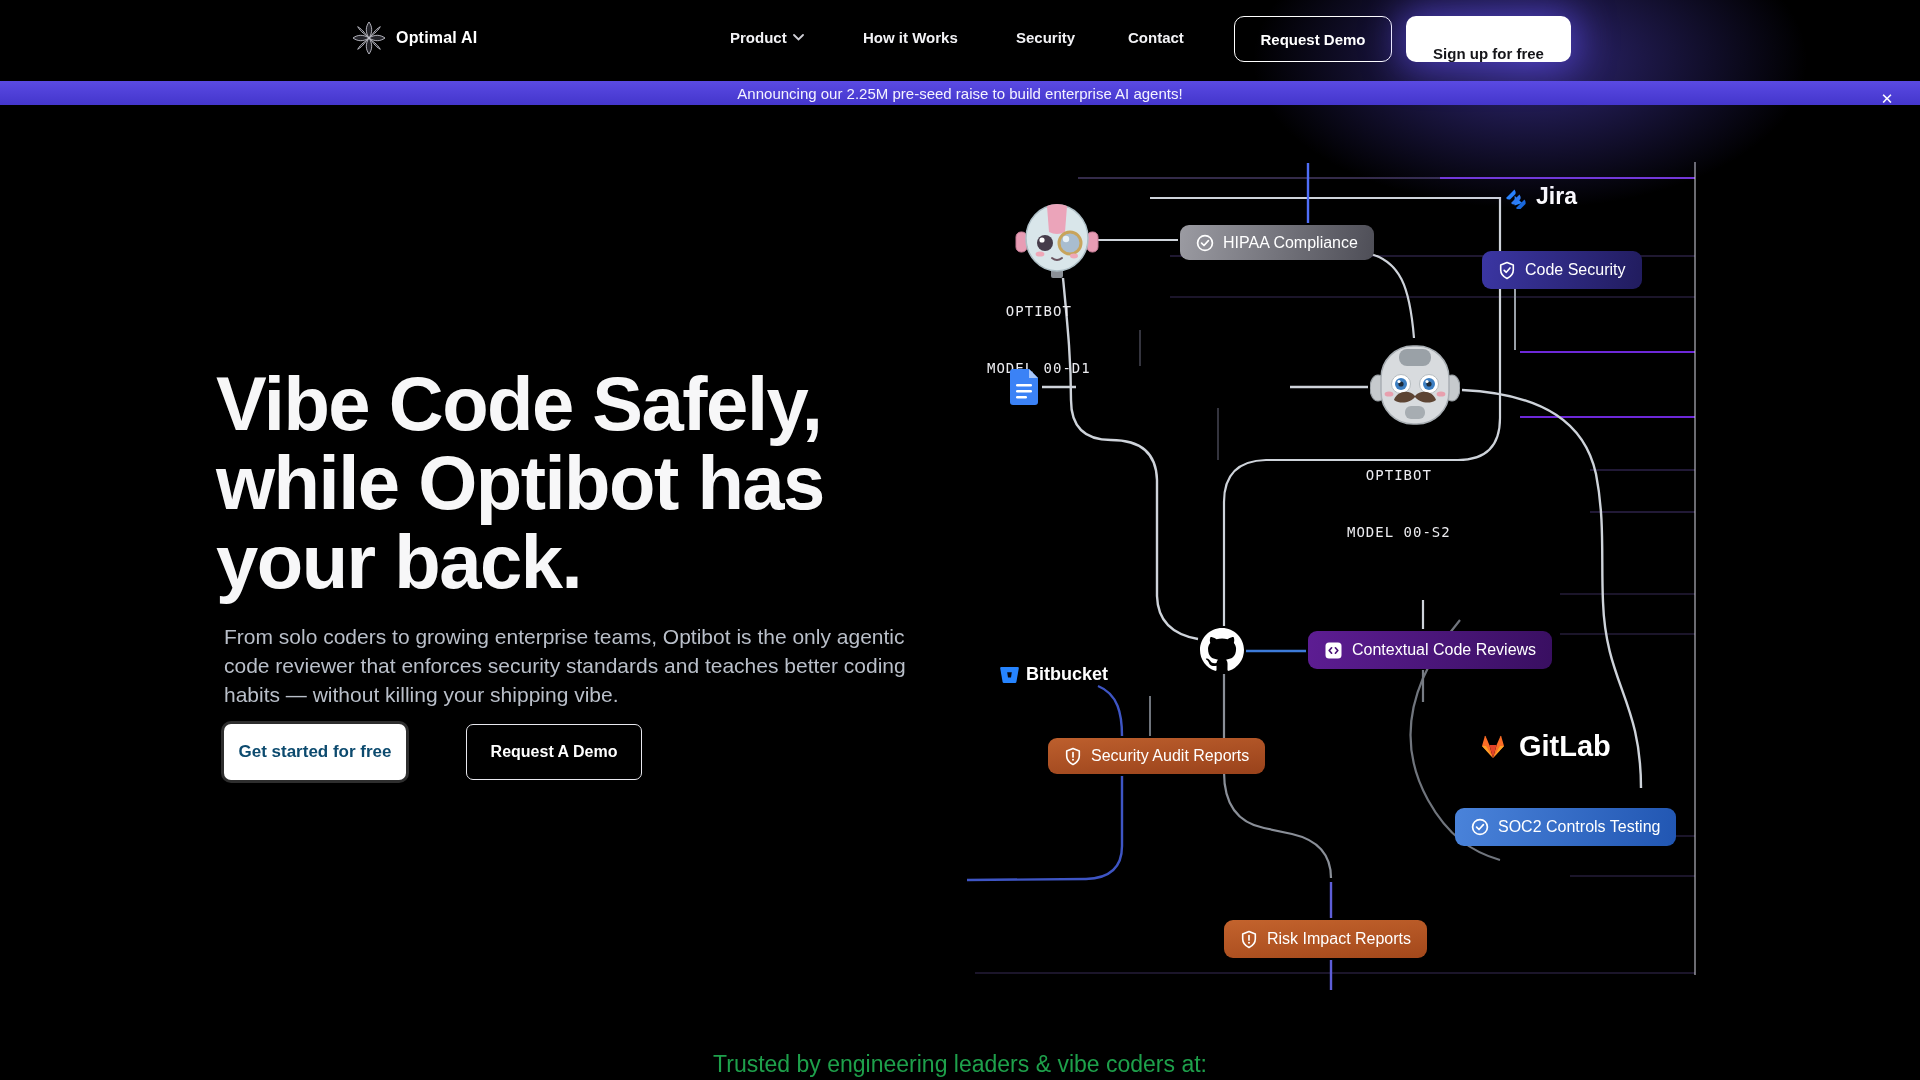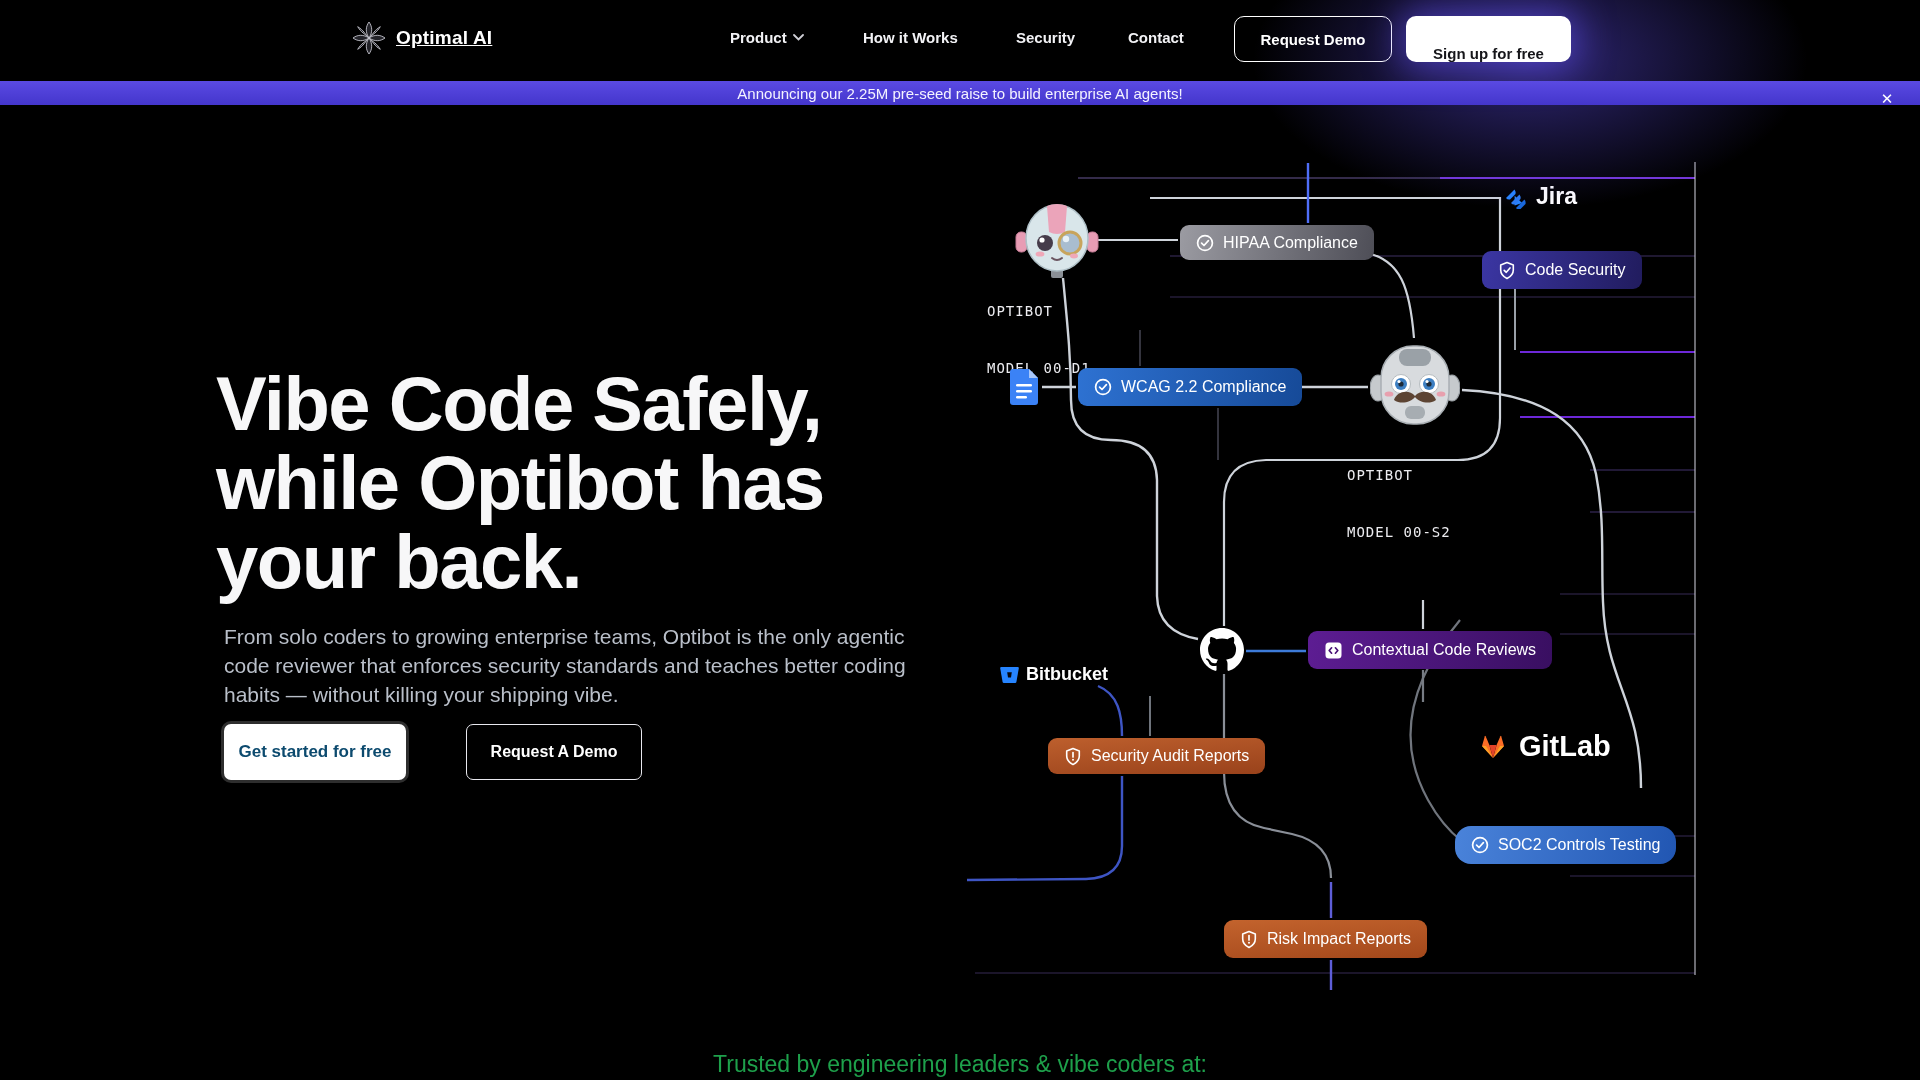--- a/index.html
+++ b/index.html
@@ -8,21 +8,21 @@
   .stage { position:absolute; inset:0; width:1920px; height:1080px; }
 
   
   .glow-tr { position:absolute; left:1250px; top:-90px; width:560px; height:300px;
              background:radial-gradient(ellipse at center, rgba(95,78,235,.50), rgba(95,78,235,0) 70%);
              pointer-events:none; z-index:3; }
 
   
   .header { position:absolute; top:0; left:0; width:1920px; height:81px; z-index:4; }
   .logo { position:absolute; left:352px; top:21px; display:flex; align-items:center; gap:10px; cursor:pointer; }
-  .logo-text { font-size:19px; font-weight:700; letter-spacing:.2px;text-decoration:underline; }
+  .logo-text { font-size:16px; font-weight:700; letter-spacing:.2px; }
   .nav-item { position:absolute; top:29px; font-size:15px; font-weight:700; color:#f2f2f5; cursor:pointer; display:flex; align-items:center; gap:6px; }
   .nav-product { left:730px; }
   .nav-how { left:863px; }
   .nav-security { left:1016px; }
   .nav-contact { left:1128px; }
   .btn-demo { position:absolute; left:1234px; top:16px; width:158px; height:46px;
               border:1px solid #ffffff; border-radius:10px; background:transparent;
               color:#fff; font-size:15px; font-weight:700; display:flex; align-items:center; justify-content:center; cursor:pointer; }
   .btn-signup { position:absolute; left:1406px; top:16px; width:165px; height:46px;
                 border-radius:10px; background:#ffffff; color:#16161a; font-size:15px; font-weight:700;
@@ -45,29 +45,29 @@
                  border-radius:7px; font-size:17px; font-weight:700; display:flex; align-items:center; justify-content:center;
                  cursor:pointer; box-shadow:0 0 0 3px rgba(255,255,255,.18); z-index:2; }
   .cta-secondary { position:absolute; left:466px; top:724px; width:176px; height:56px; background:transparent; color:#fff;
                    border:1px solid #e8e8ee; border-radius:7px; font-size:16px; font-weight:600;
                    display:flex; align-items:center; justify-content:center; cursor:pointer; z-index:2; }
 
   
   .wires { position:absolute; left:0; top:0; z-index:1; pointer-events:none; }
   .node { position:absolute; z-index:2; }
   .robot-label { position:absolute; z-index:2; font-family:"DejaVu Sans Mono", monospace; font-size:14px;
-                 line-height:19px; color:#ececf0; letter-spacing:1px; white-space:pre; }
+                 line-height:19px; color:#ececf0; letter-spacing:1px; white-space:pre;text-align:center; }
   .badge { position:absolute; z-index:2; display:flex; align-items:center; gap:9px; padding:0 16px;
            border-radius:9px; color:#fff; font-size:16px; font-weight:500; height:38px; white-space:nowrap; }
   .b-hipaa { left:1180px; top:225px; height:35px; background:linear-gradient(100deg,#9b9ba2 0%,#4e4e57 100%); }
   .b-codesec { left:1482px; top:251px; background:linear-gradient(100deg,#3b36a3 0%,#211c5e 100%); }
   .b-wcag { left:1078px; top:368px; background:linear-gradient(100deg,#2e72d2 0%,#164a98 100%); }
   .b-ccr { left:1308px; top:631px; background:linear-gradient(100deg,#5d1d93 0%,#390f61 100%); }
   .b-sar { left:1048px; top:738px; height:36px; background:linear-gradient(175deg,#bd5f2d 0%,#99421b 100%); }
-  .b-soc2 { left:1455px; top:826px; background:linear-gradient(100deg,#4a83da 0%,#2156b2 100%);border-radius:16px; }
+  .b-soc2 { left:1455px; top:808px; background:linear-gradient(100deg,#4a83da 0%,#2156b2 100%); }
   .b-rir { left:1224px; top:920px; background:linear-gradient(175deg,#c3632d 0%,#a3481b 100%); }
   .logo-row { position:absolute; z-index:2; display:flex; align-items:center; gap:8px; }
   .l-jira { left:1503px; top:183px; font-size:23px; font-weight:600; }
   .l-bitbucket { left:1000px; top:664px; font-size:18px; font-weight:600; gap:7px; }
   .l-gitlab { left:1479px; top:730px; font-size:29px; font-weight:600; gap:12px; }
   .l-github { left:1200px; top:628px; }
 
   
   .trust { position:absolute; left:0; top:1051px; width:1920px; text-align:center;
            font-size:23px; font-weight:500; color:#1ea04b; z-index:2; }
@@ -272,27 +272,20 @@
   </div>
 
   <div class="badge b-codesec">
     <svg width="18" height="19" viewBox="0 0 18 19">
       <path d="M9,1.5 L15.3,4 L15.3,9 Q15.3,14.5 9,17.5 Q2.7,14.5 2.7,9 L2.7,4 Z" fill="none" stroke="#fff" stroke-width="1.6" stroke-linejoin="round"></path>
       <path d="M6.2,9.3 L8.3,11.3 L12,6.9" fill="none" stroke="#fff" stroke-width="1.6" stroke-linecap="round" stroke-linejoin="round"></path>
     </svg>
     <span>Code Security</span>
   </div>
 
-  <div class="badge b-wcag">
-    <svg width="18" height="18" viewBox="0 0 18 18">
-      <circle cx="9" cy="9" r="7.4" fill="none" stroke="#fff" stroke-width="1.7"></circle>
-      <path d="M5.6,9.2 L8,11.5 L12.4,6.6" fill="none" stroke="#fff" stroke-width="1.7" stroke-linecap="round" stroke-linejoin="round"></path>
-    </svg>
-    <span>WCAG 2.2 Compliance</span>
-  </div>
 
   <div class="badge b-ccr">
     <svg width="19" height="19" viewBox="0 0 19 19">
       <rect x="1.5" y="1.5" width="16" height="16" rx="3.5" fill="#fff"></rect>
       <path d="M7.6,6.8 L5.2,9.5 L7.6,12.2" fill="none" stroke="#4a1277" stroke-width="1.7" stroke-linecap="round" stroke-linejoin="round"></path>
       <path d="M11.4,6.8 L13.8,9.5 L11.4,12.2" fill="none" stroke="#4a1277" stroke-width="1.7" stroke-linecap="round" stroke-linejoin="round"></path>
     </svg>
     <span>Contextual Code Reviews</span>
   </div>
 

